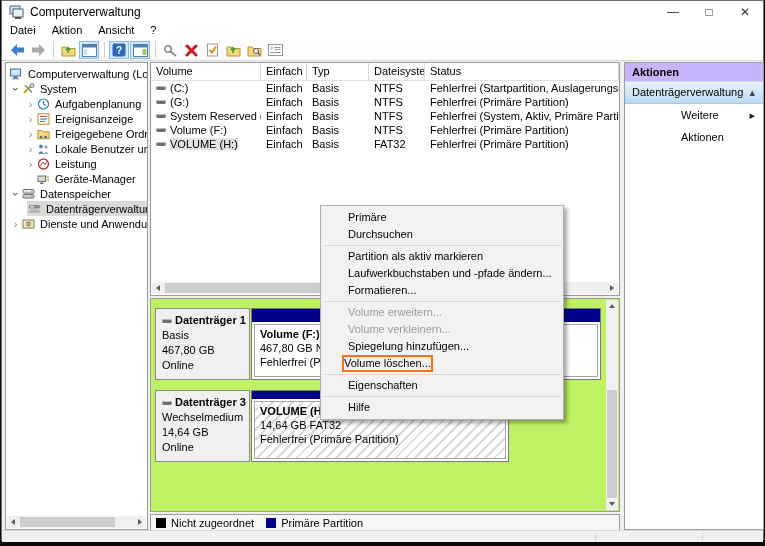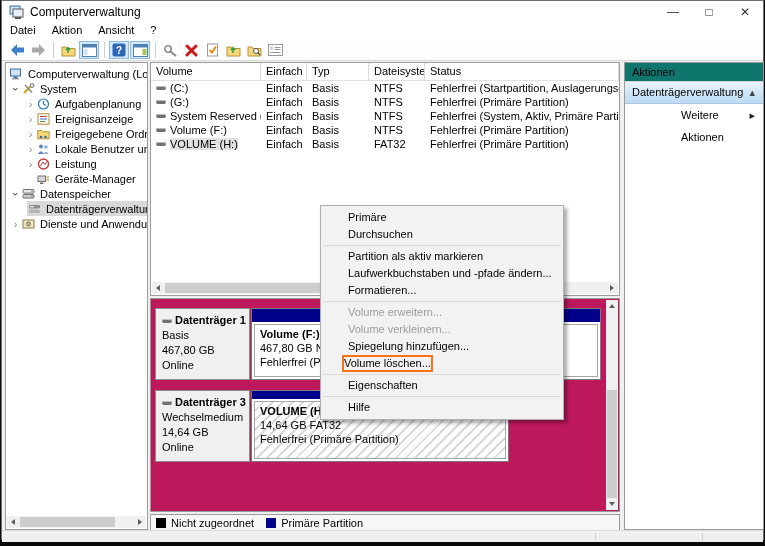--- a/index.html
+++ b/index.html
@@ -25,21 +25,21 @@
   #toolbar{position:absolute;left:0;top:39px;width:100%;height:21px;background:#fdfdfd;
            border-bottom:1px solid #d9d9d9;display:flex;align-items:center;padding-left:5px;box-sizing:border-box;}
   .tb{width:20px;height:18px;display:flex;align-items:center;justify-content:center;margin-right:1px;}
   .tb.toggled{background:#d5e8fa;border:1px solid #8ebae0;box-sizing:border-box;}
   .tbsep{width:1px;height:16px;background:#d0d0d0;margin:0 4px;}
 
   
   .panel{position:absolute;background:#fff;border:1px solid #9b9b9b;box-sizing:border-box;}
   #tree-panel{left:3px;top:61px;width:143px;height:468px;overflow:hidden;}
   #list-panel{left:148px;top:61px;width:470px;height:234px;}
-  #disk-panel{left:148px;top:297px;width:470px;height:214px;background:#be185d;}
+  #disk-panel{left:148px;top:297px;width:470px;height:214px;background:#bef264;}
   #legend-strip{left:148px;top:513px;width:470px;height:17px;background:#f7f7f7;display:flex;align-items:center;padding-left:5px;}
   #actions-panel{left:622px;top:61px;width:140px;height:468px;}
 
   
   .trow{position:relative;height:15px;display:flex;align-items:center;white-space:nowrap;overflow:hidden;}
   #tree-rows{padding-top:3px;}
   .exp{width:11px;text-align:center;font-size:11px;color:#8c8c8c;flex:0 0 11px;}
   .exp.open::before{content:"›";display:inline-block;transform:rotate(90deg);color:#3f3f3f;}
   .exp.closed::before{content:"›";}
   .lvl0{padding-left:3px;} .lvl1{padding-left:4px;} .lvl2{padding-left:19px;} .lvl2b{padding-left:21px;}
@@ -80,22 +80,22 @@
          padding:2px 5px;line-height:14px;overflow:hidden;box-sizing:border-box;}
   .dbody .bn{font-weight:bold;}
   .hatch{background:repeating-linear-gradient(135deg,#ffffff 0px,#ffffff 5px,#d9d9d9 5px,#d9d9d9 7px);}
   #disk-vscroll{position:absolute;right:1px;top:1px;bottom:1px;width:12px;background:#f0f0f0;}
 
   
   .legend-item{display:flex;align-items:center;margin-right:12px;}
   .legend-swatch{width:10px;height:10px;margin-right:5px;}
 
   
-  #actions-header{height:18px;line-height:18px;font-weight:normal;padding-left:7px;
-                  background:#0f766e;border-bottom:1px solid #d5d5d5;}
+  #actions-header{height:18px;line-height:18px;font-weight:bold;padding-left:7px;
+                  background:#c4b5fd;border-bottom:1px solid #d5d5d5;}
   #actions-section{height:21px;line-height:21px;padding-left:7px;position:relative;
                    background:linear-gradient(#e8f3fc,#bcdaf3);border-bottom:1px solid #a8c6e2;}
   #actions-section .caret-up::before{content:"▴";position:absolute;right:8px;top:0;color:#444;}
   #actions-more{height:22px;line-height:22px;padding-left:56px;position:relative;}
   #actions-more .caret-right::before{content:"▸";position:absolute;right:8px;top:0;color:#222;}
 
   
   #ctx{position:absolute;left:318px;top:204px;width:244px;background:#f2f2f2;
        border:1px solid #b0b0b0;box-shadow:3px 3px 4px rgba(0,0,0,.35);z-index:10;
        padding:3px 0;box-sizing:border-box;}

